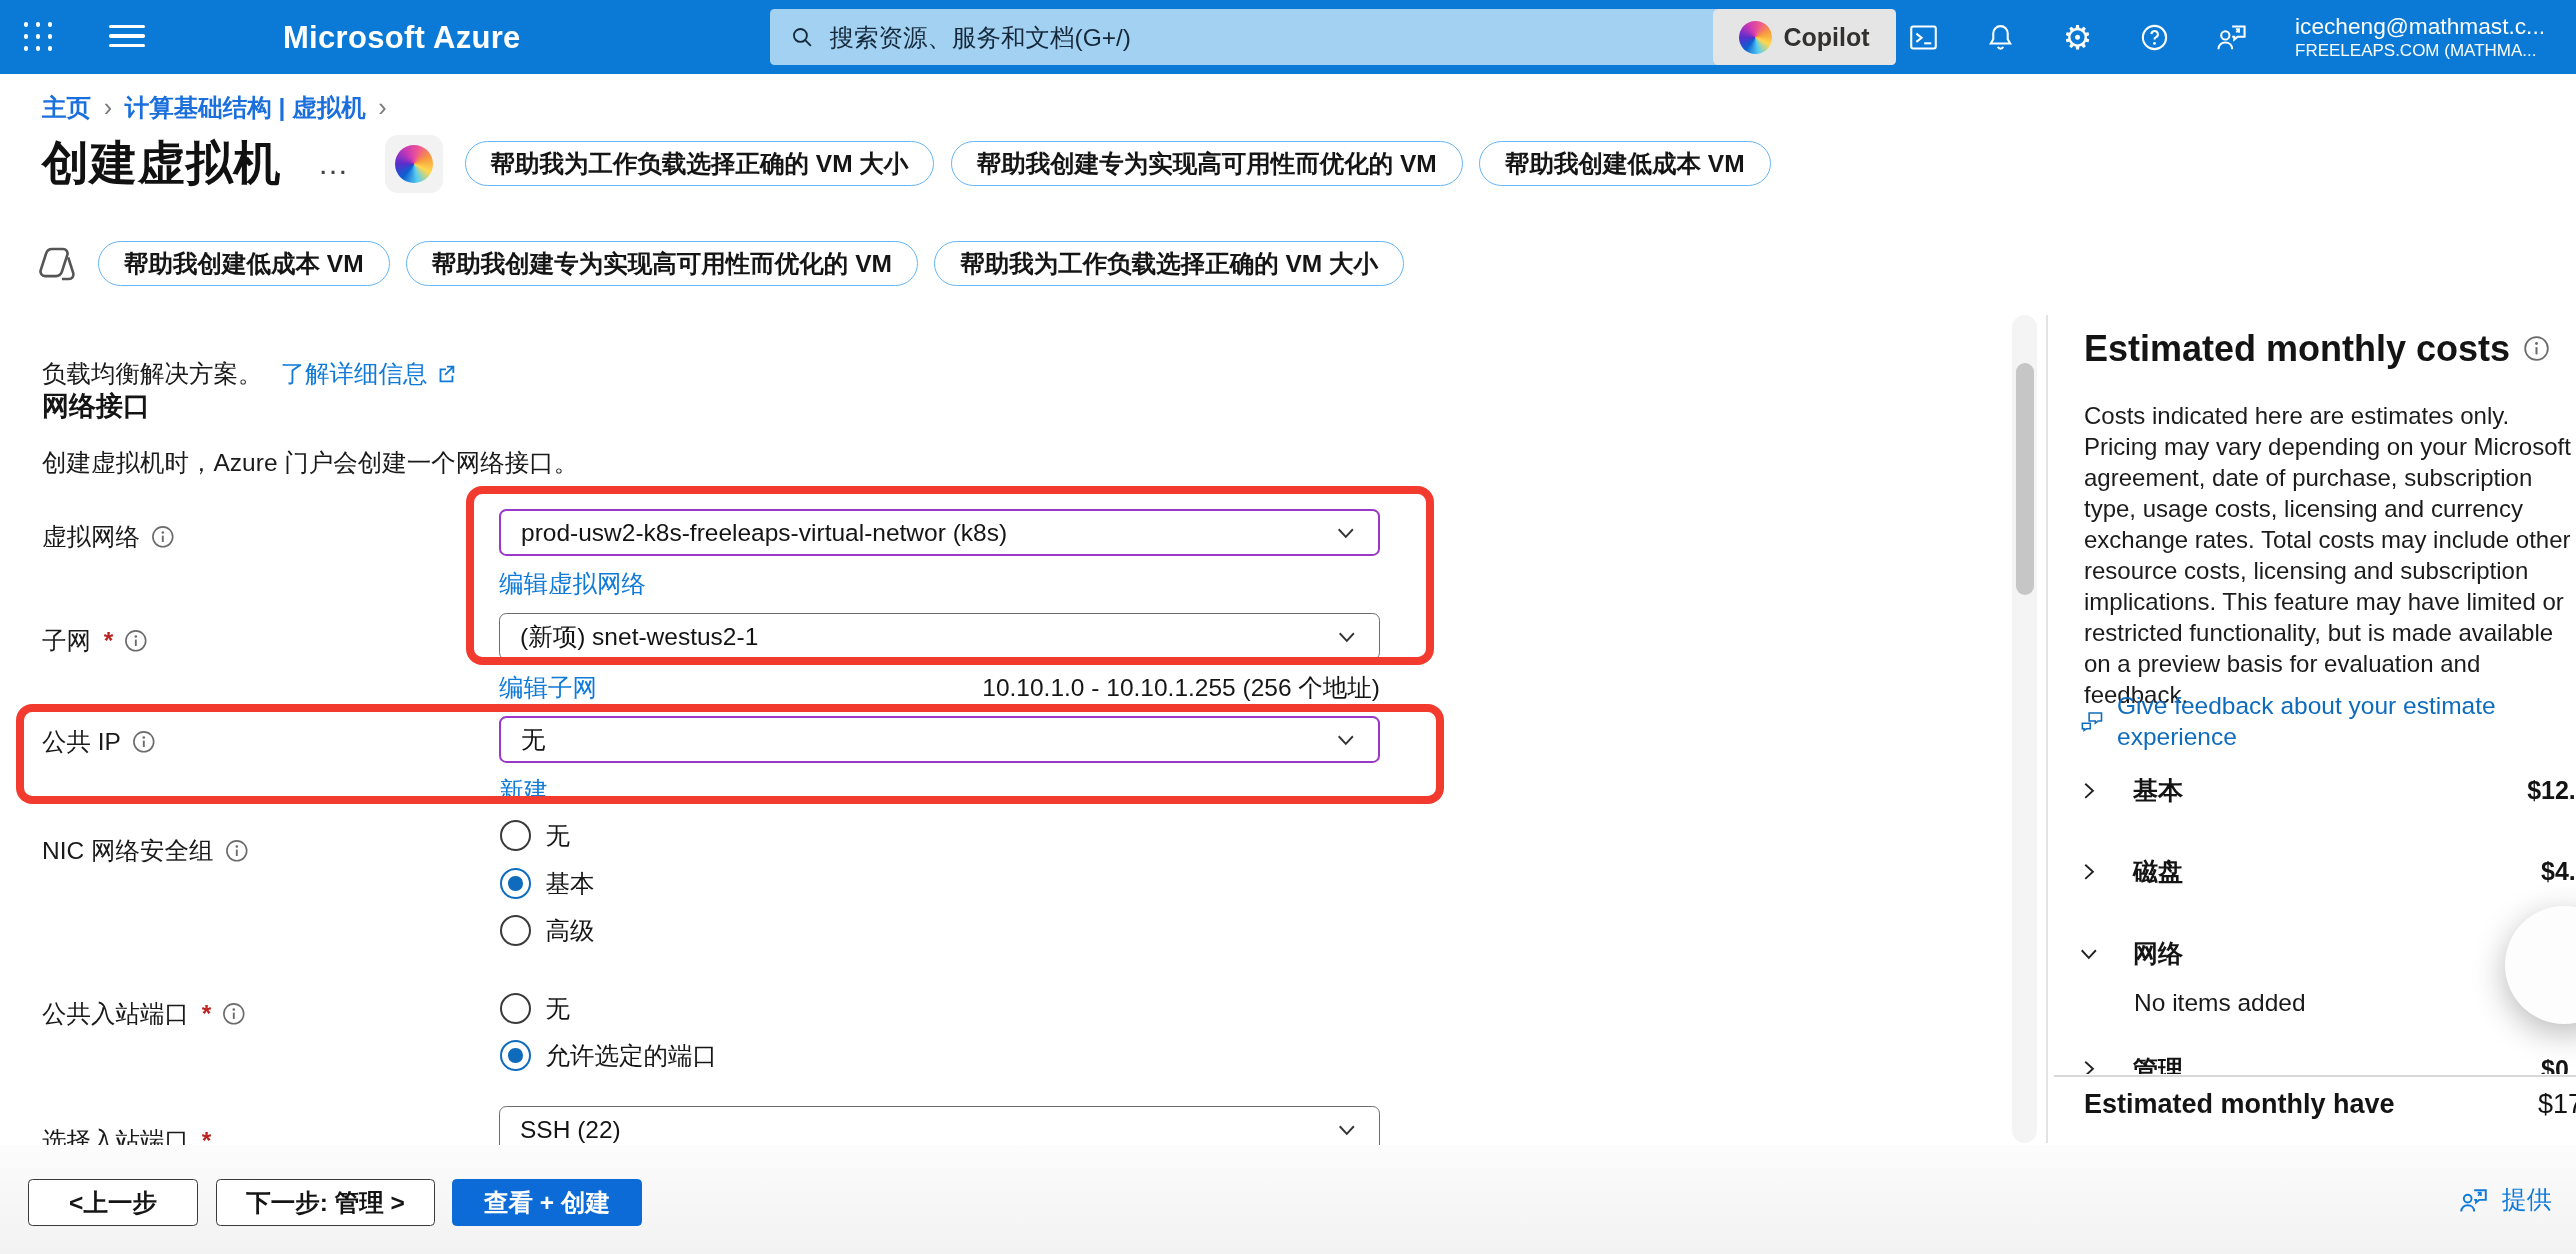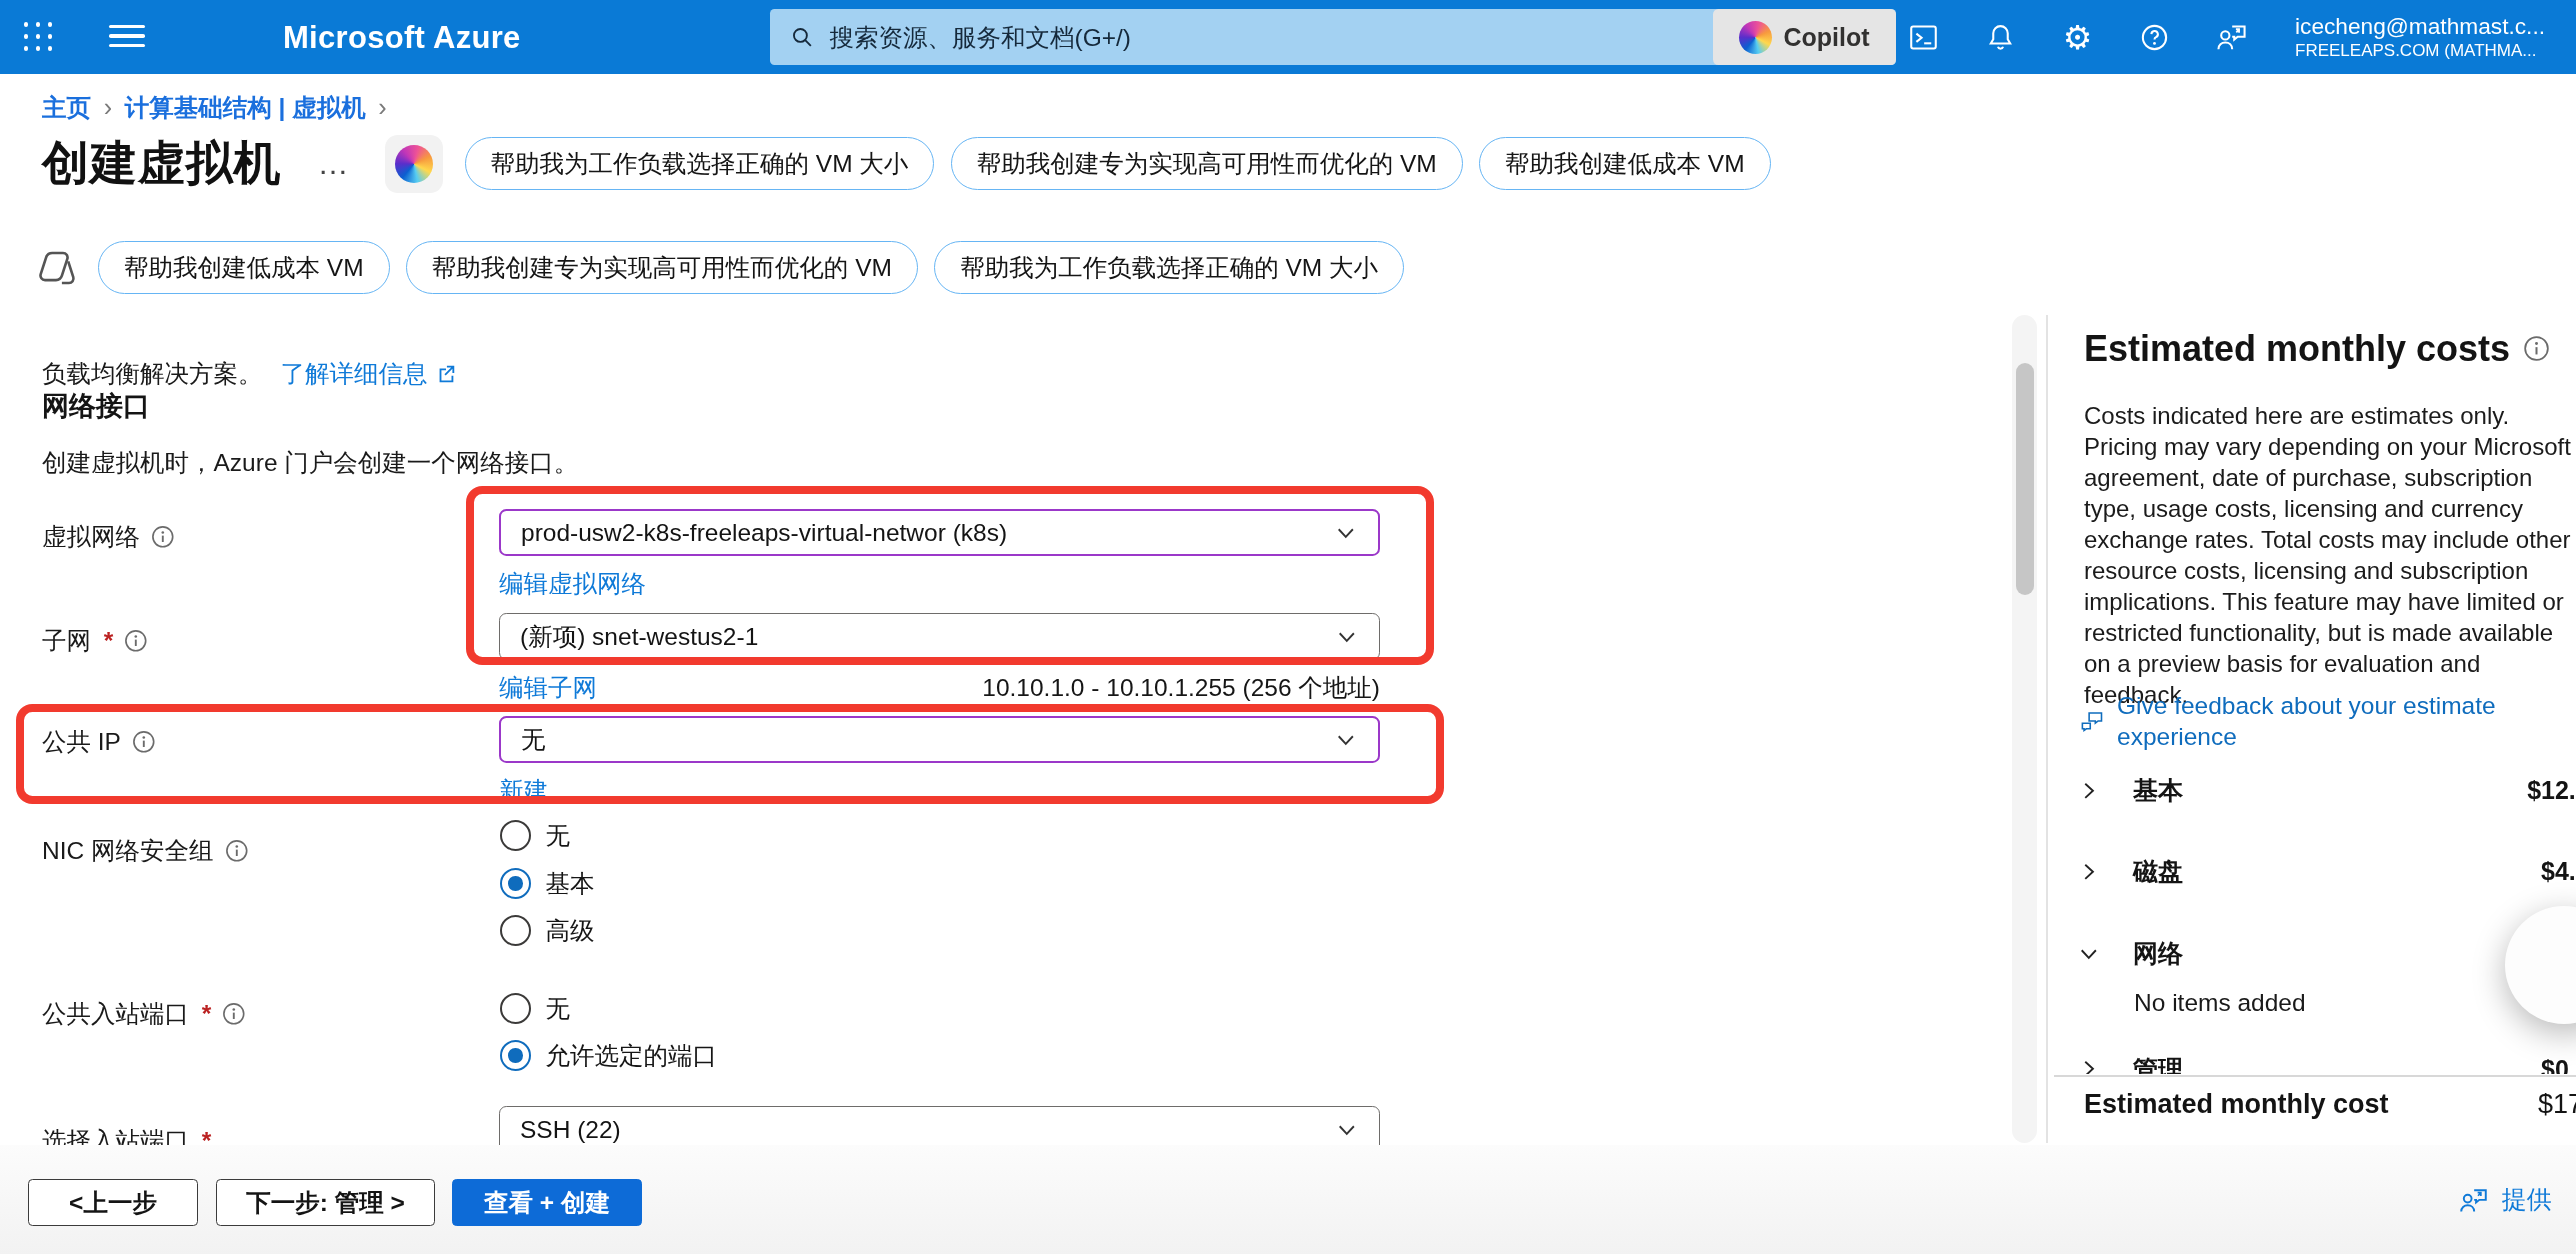--- a/index.html
+++ b/index.html
@@ -28,21 +28,21 @@
   .account .l2 { font-size:17px; line-height:22px; white-space:nowrap; }
 
   
   .breadcrumb { position:absolute; left:42px; top:91px; font-size:24.5px; font-weight:600; color:#1a6fdd; display:flex; align-items:center; }
   .breadcrumb .sep { color:#7a7a7a; font-weight:400; padding:0 12.7px; font-size:25px; }
   .breadcrumb a { color:#1a6fdd; text-decoration:none; cursor:pointer; }
   .title-row { position:absolute; left:42px; top:132px; display:flex; align-items:center; }
   .title-row h1 { font-size:47px; font-weight:700; color:#111; letter-spacing:0.9px; white-space:nowrap; }
   .dots { font-size:31px; color:#444; margin-left:36px; cursor:pointer; }
   .cp-tile { width:58px; height:58px; border-radius:12.7px; background:#f2f2f2; display:flex; align-items:center; justify-content:center; margin-left:36px; cursor:pointer; }
-  .pill { height:53px; border:1.8px solid #66b5f4; border-radius:27px; background:#fff; display:flex; align-items:center; padding:18px 25px; font-size:24.5px; color:#151515; white-space:nowrap; cursor:pointer; }
+  .pill { height:45px; border:1.8px solid #66b5f4; border-radius:27px; background:#fff; display:flex; align-items:center; padding:18px 25px; font-size:24.5px; color:#151515; white-space:nowrap; cursor:pointer;font-weight:bold; }
   .pillrow { display:flex; gap:16.3px; align-items:center; }
   .title-row .pillrow { margin-left:22px; }
   .inline-row { position:absolute; left:36px; top:241px; display:flex; align-items:center; gap:20px; }
 
   .intro { position:absolute; left:42px; top:317px; font-size:24.5px; color:#1a1a1a; display:flex; align-items:center; white-space:nowrap;margin-top:40px; }
   .intro a { color:#0f7ad8; text-decoration:none; margin-left:18px; cursor:pointer; display:flex; align-items:center; gap:7.3px; }
 
   .net-heading { position:absolute; left:42px; top:388px; font-size:27px; font-weight:700; color:#141414; }
   .net-desc { position:absolute; left:42px; top:446px; font-size:24.5px; color:#1a1a1a; }
 
@@ -402,21 +402,21 @@
               <polyline points="7,4 13.5,10 7,16" fill="none" stroke="#222" stroke-width="1.6"></polyline>
             </svg>
           </span>
         <span class="lbl">管理</span>
         <span class="val">$0.0</span>
       </div>
     </div>
 
     <div class="total-divider"></div>
     <div class="total-row">
-      <span class="lbl">Estimated monthly cost</span>
+      <span class="lbl">Estimated monthly have</span>
       <span class="val">$17</span>
     </div>
   </div>
 
   <div class="float-bubble"></div>
 
   <div class="footer">
     <button class="btn" style="left:28px; width:170px;">&lt;上一步</button>
     <button class="btn" style="left:216px; width:219px;">下一步: 管理 &gt;</button>
     <button class="btn primary" style="left:452px; width:190px;">查看 + 创建</button>

